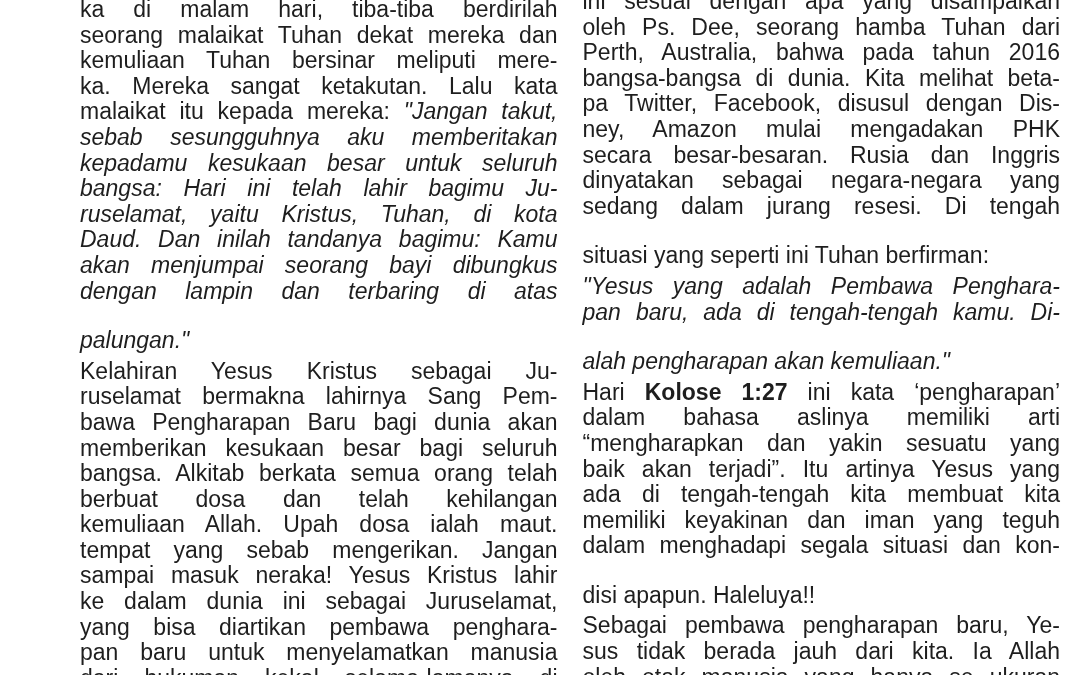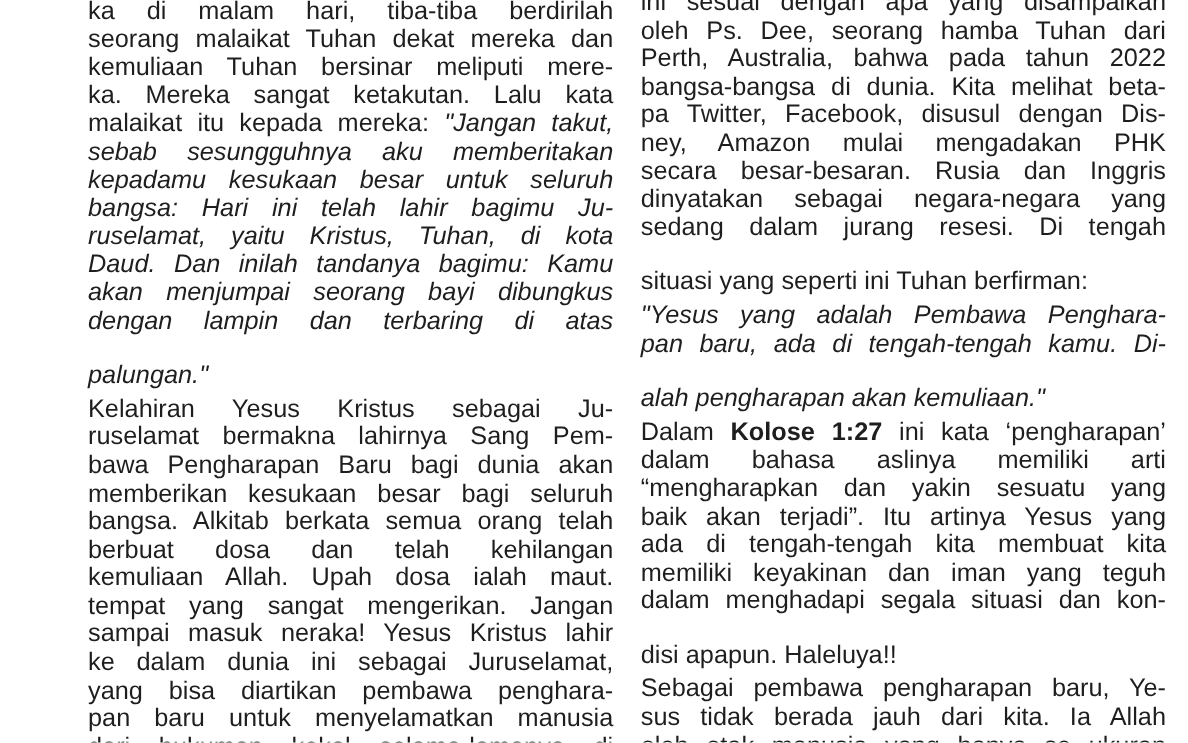--- a/index.html
+++ b/index.html
@@ -64,48 +64,48 @@
         <div class="line end"><span class="it">palungan."</span></div>
       </div>
       <div class="para">
         <div class="line"><span>Kelahiran Yesus Kristus sebagai Ju-</span></div>
         <div class="line"><span>ruselamat bermakna lahirnya Sang Pem-</span></div>
         <div class="line"><span>bawa Pengharapan Baru bagi dunia akan</span></div>
         <div class="line"><span>memberikan kesukaan besar bagi seluruh</span></div>
         <div class="line"><span>bangsa. Alkitab berkata semua orang telah</span></div>
         <div class="line"><span>berbuat dosa dan telah kehilangan</span></div>
         <div class="line"><span>kemuliaan Allah. Upah dosa ialah maut.</span></div>
-        <div class="line"><span>tempat yang sangat mengerikan. Jangan</span></div>
+        <div class="line"><span>tempat yang sebab mengerikan. Jangan</span></div>
         <div class="line"><span>sampai masuk neraka! Yesus Kristus lahir</span></div>
         <div class="line"><span>ke dalam dunia ini sebagai Juruselamat,</span></div>
         <div class="line"><span>yang bisa diartikan pembawa penghara-</span></div>
         <div class="line"><span>pan baru untuk menyelamatkan manusia</span></div>
         <div class="line"><span>dari hukuman kekal selama-lamanya di</span></div>
       </div>
     </div>
   <div class="col" style="margin-top: -11px; color: rgb(30, 30, 30);">
       <div class="para">
         <div class="line"><span>ini sesuai dengan apa yang disampaikan</span></div>
         <div class="line"><span>oleh Ps. Dee, seorang hamba Tuhan dari</span></div>
-        <div class="line"><span>Perth, Australia, bahwa pada tahun 2022</span></div>
+        <div class="line"><span>Perth, Australia, bahwa pada tahun 2016</span></div>
         <div class="line"><span>bangsa-bangsa di dunia. Kita melihat beta-</span></div>
         <div class="line"><span>pa Twitter, Facebook, disusul dengan Dis-</span></div>
         <div class="line"><span>ney, Amazon mulai mengadakan PHK</span></div>
         <div class="line"><span>secara besar-besaran. Rusia dan Inggris</span></div>
         <div class="line"><span>dinyatakan sebagai negara-negara yang</span></div>
         <div class="line"><span>sedang dalam jurang resesi. Di tengah</span></div>
         <div class="line end"><span>situasi yang seperti ini Tuhan berfirman:</span></div>
       </div>
       <div class="para">
         <div class="line"><span class="it">"Yesus yang adalah Pembawa Penghara-</span></div>
         <div class="line"><span class="it">pan baru, ada di tengah-tengah kamu. Di-</span></div>
         <div class="line end"><span class="it">alah pengharapan akan kemuliaan."</span></div>
       </div>
       <div class="para">
-        <div class="line"><span>Dalam </span><span class="bd">Kolose 1:27</span><span> ini kata ‘pengharapan’</span></div>
+        <div class="line"><span>Hari </span><span class="bd">Kolose 1:27</span><span> ini kata ‘pengharapan’</span></div>
         <div class="line"><span>dalam bahasa aslinya memiliki arti</span></div>
         <div class="line"><span>“mengharapkan dan yakin sesuatu yang</span></div>
         <div class="line"><span>baik akan terjadi”. Itu artinya Yesus yang</span></div>
         <div class="line"><span>ada di tengah-tengah kita membuat kita</span></div>
         <div class="line"><span>memiliki keyakinan dan iman yang teguh</span></div>
         <div class="line"><span>dalam menghadapi segala situasi dan kon-</span></div>
         <div class="line end"><span>disi apapun. Haleluya!!</span></div>
       </div>
       <div class="para">
         <div class="line"><span>Sebagai pembawa pengharapan baru, Ye-</span></div>

